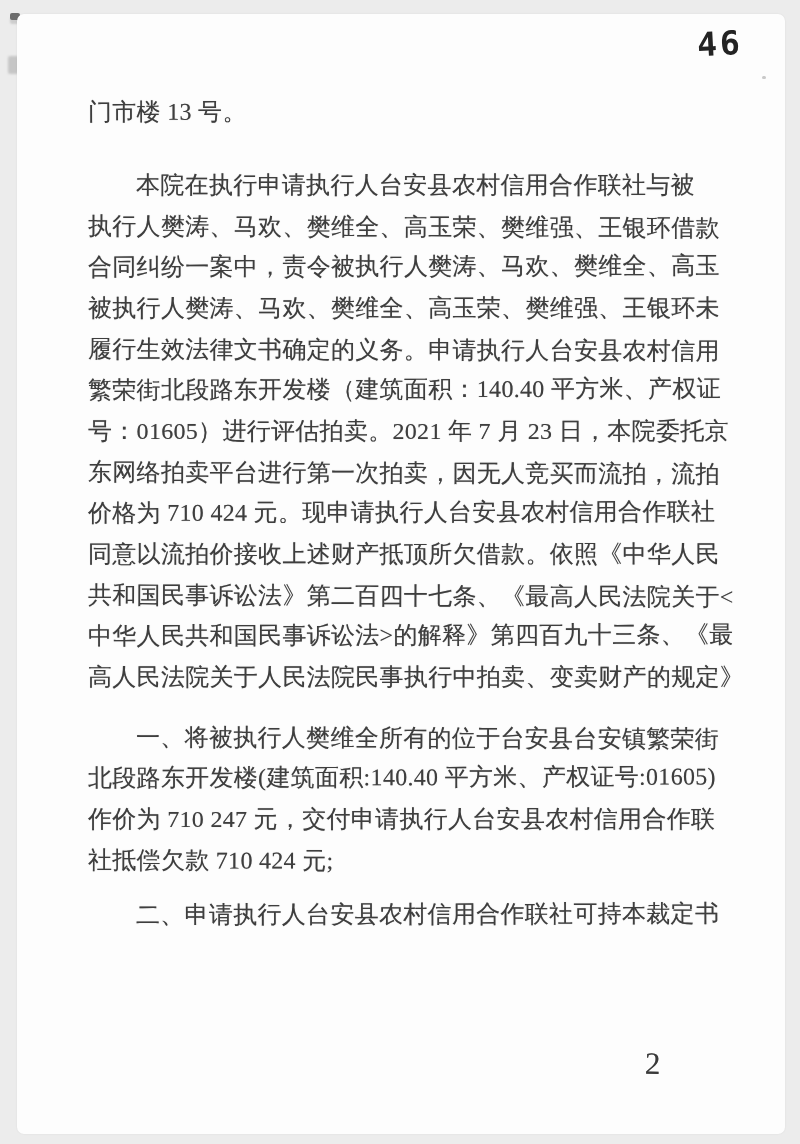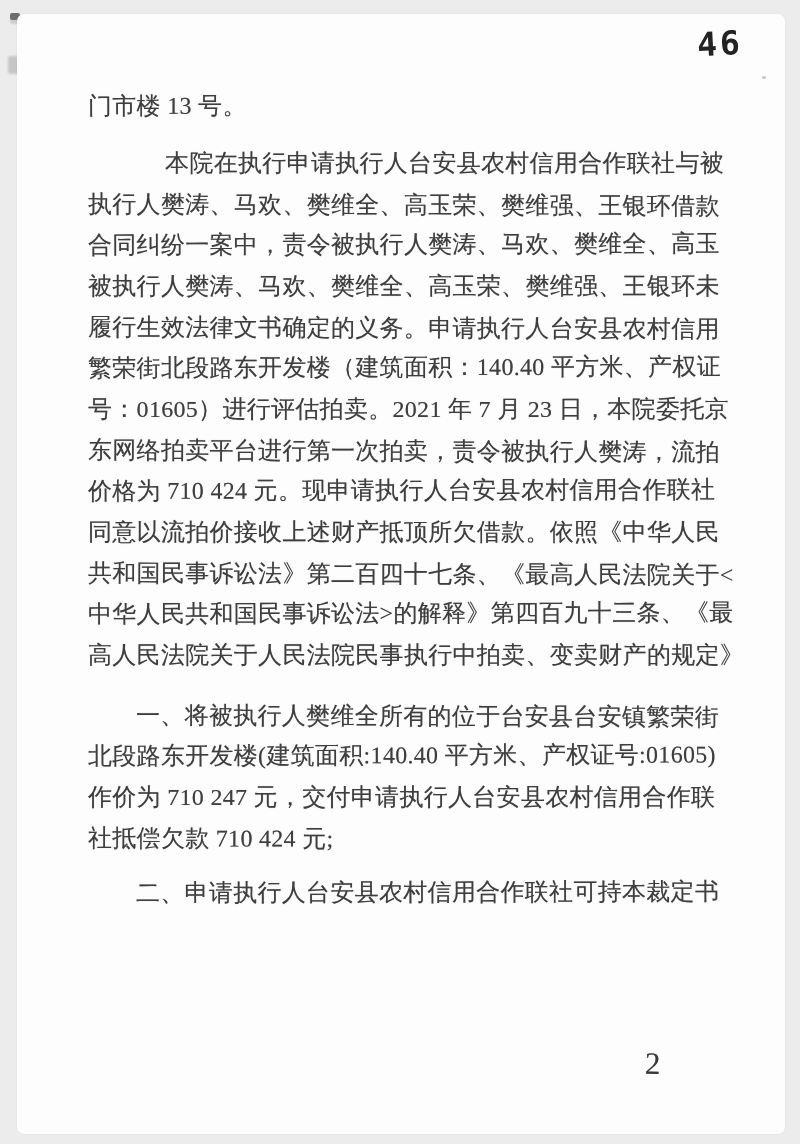--- a/index.html
+++ b/index.html
@@ -21,37 +21,37 @@
     top: 14px;
     width: 768px;
     height: 1120px;
     background: #fdfdfd;
     border-radius: 7px;
     box-shadow: 0 0 2px rgba(0,0,0,0.08);
   }
   .doc-body {
     position: absolute;
     left: 71px;
-    top: 72px;
+    top: 78px;
     width: 636px;
     font-size: 24px;
     line-height: 41px;
     color: #3e3e3e;
     letter-spacing: 0.3px;
     text-shadow: 0 0 0.7px rgba(80,80,80,0.55);
     white-space: nowrap;
   }
   .line {
     height: 41px;
     transform-origin: 0 50%;
   }
   .line:nth-child(3n)   { transform: rotate(0.18deg); }
   .line:nth-child(3n+1) { transform: rotate(-0.14deg); }
   .indent { padding-left: 48px; }
-  .gap-first  { margin-top: 16px; text-align: right; }
+  .gap-first  { margin-top: 32px; }
   .gap-ruling { margin-top: 19px; }
   .gap-item2  { margin-top: 14px; }
   .stamp {
     position: absolute;
     left: 680px;
     top: 10px;
     font-family: "DejaVu Sans Mono", "Liberation Mono", monospace;
     font-size: 33px;
     font-weight: bold;
     letter-spacing: 3px;
@@ -101,21 +101,21 @@
 
     <div class="doc-body">
       <div class="line">门市楼 13 号。</div>
       <div class="line indent gap-first">本院在执行申请执行人台安县农村信用合作联社与被</div>
       <div class="line">执行人樊涛、马欢、樊维全、高玉荣、樊维强、王银环借款</div>
       <div class="line">合同纠纷一案中，责令被执行人樊涛、马欢、樊维全、高玉</div>
       <div class="line">被执行人樊涛、马欢、樊维全、高玉荣、樊维强、王银环未</div>
       <div class="line">履行生效法律文书确定的义务。申请执行人台安县农村信用</div>
       <div class="line">繁荣街北段路东开发楼（建筑面积：140.40 平方米、产权证</div>
       <div class="line">号：01605）进行评估拍卖。2021 年 7 月 23 日，本院委托京</div>
-      <div class="line">东网络拍卖平台进行第一次拍卖，责令被执行人樊涛，流拍</div>
+      <div class="line">东网络拍卖平台进行第一次拍卖，因无人竞买而流拍，流拍</div>
       <div class="line">价格为 710 424 元。现申请执行人台安县农村信用合作联社</div>
       <div class="line">同意以流拍价接收上述财产抵顶所欠借款。依照《中华人民</div>
       <div class="line">共和国民事诉讼法》第二百四十七条、《最高人民法院关于&lt;</div>
       <div class="line">中华人民共和国民事诉讼法&gt;的解释》第四百九十三条、《最</div>
       <div class="line">高人民法院关于人民法院民事执行中拍卖、变卖财产的规定》</div>
       <div class="line indent gap-ruling">一、将被执行人樊维全所有的位于台安县台安镇繁荣街</div>
       <div class="line">北段路东开发楼(建筑面积:140.40 平方米、产权证号:01605)</div>
       <div class="line">作价为 710 247 元，交付申请执行人台安县农村信用合作联</div>
       <div class="line">社抵偿欠款 710 424 元;</div>
       <div class="line indent gap-item2">二、申请执行人台安县农村信用合作联社可持本裁定书</div>

